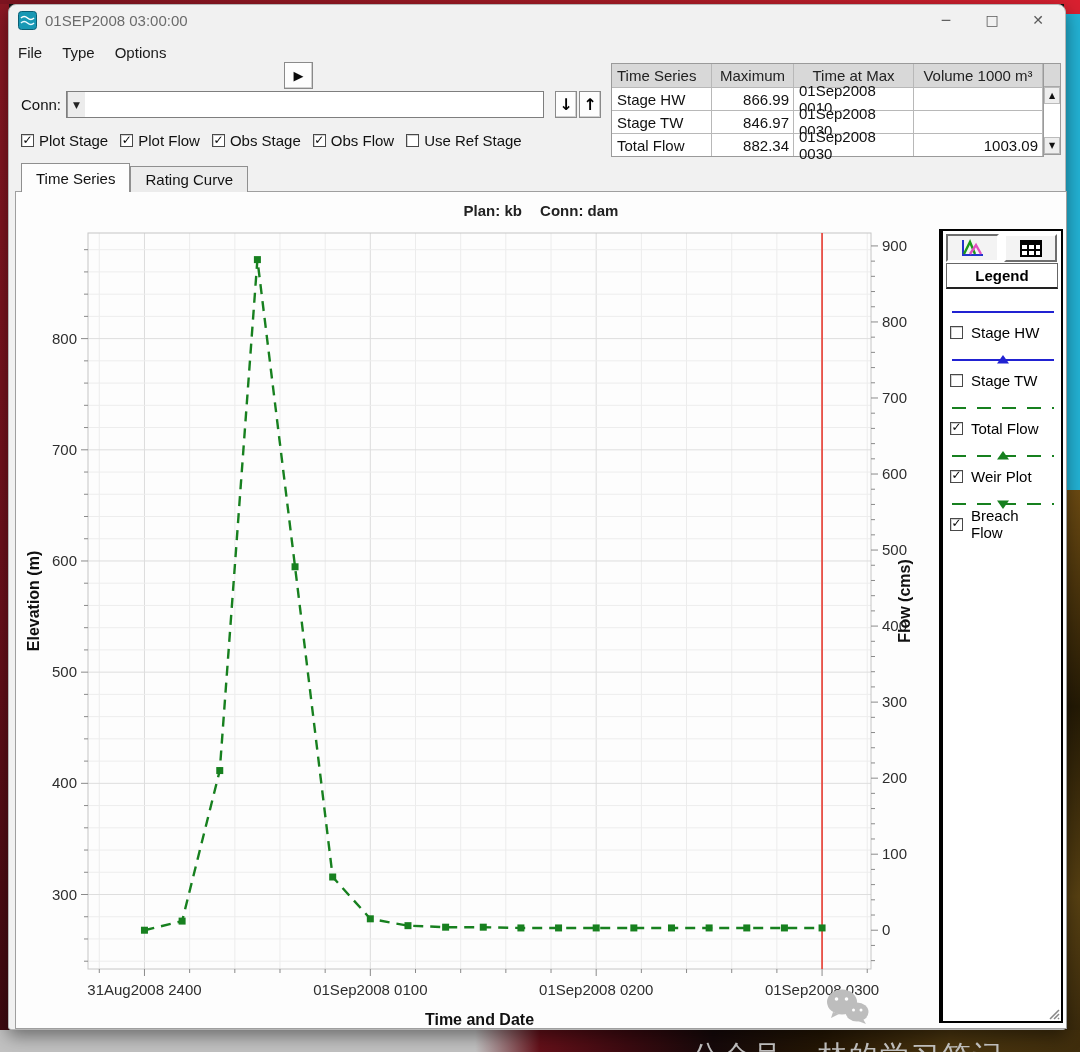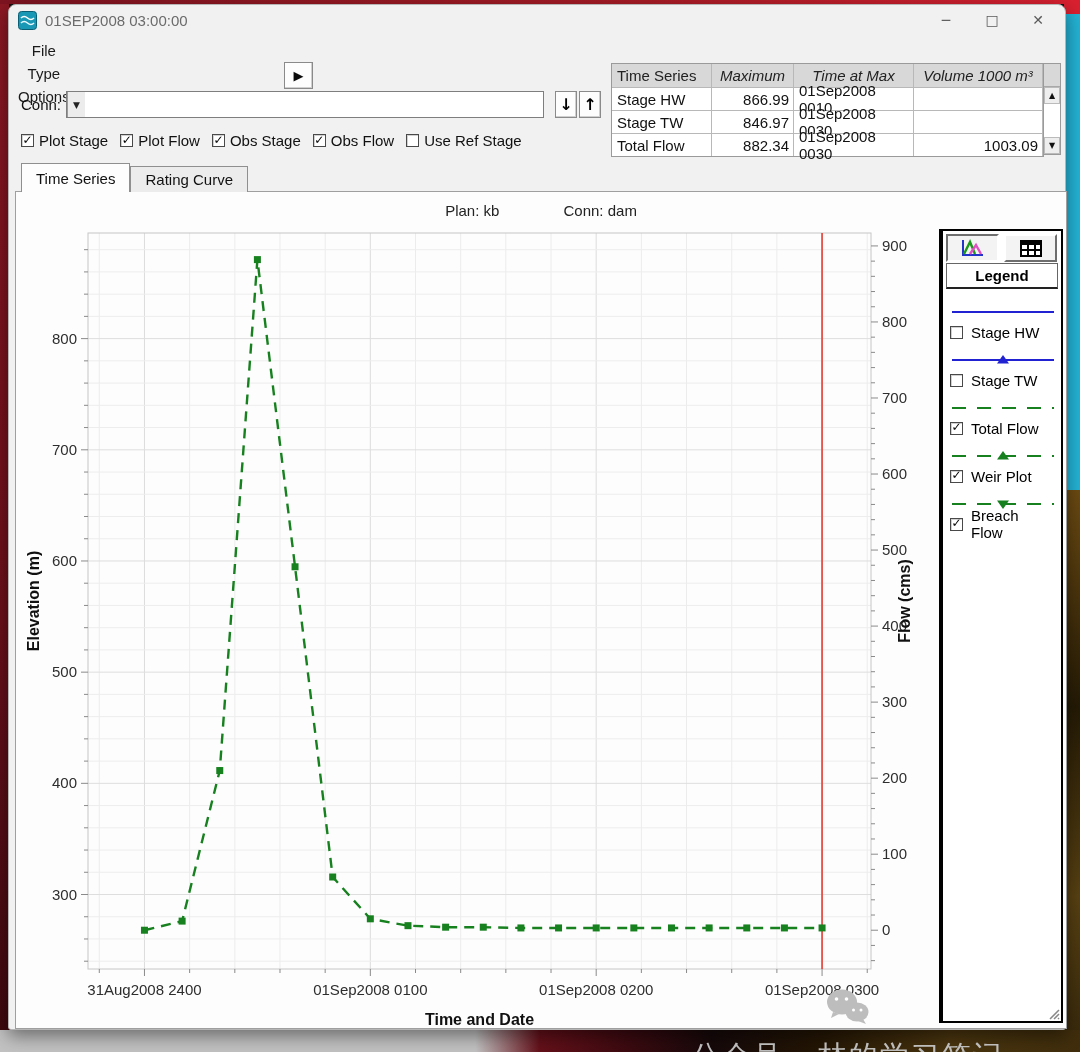--- a/index.html
+++ b/index.html
@@ -21,21 +21,21 @@
   
   .window { position:absolute; left:8px; top:4px; width:1058px; height:1026px;
     background:#f1f1f1; border-radius:8px 8px 3px 3px; border:1px solid #b5b5b5;
     box-shadow:0 6px 18px rgba(0,0,0,.45); }
   .titlebar { position:absolute; left:0; top:0; width:100%; height:30px; display:flex; align-items:center; }
   .app-ico { margin-left:9px; width:19px; height:19px; }
   .title-text { margin-left:8px; font-size:15px; color:#6b6b6b; }
   .wbtns { position:absolute; right:4px; top:0; height:30px; display:flex; }
   .wbtn { width:46px; height:30px; display:flex; align-items:center; justify-content:center;
           color:#5a5a5a; font-size:14px; }
-  .menubar { position:absolute; left:7px; top:34px; height:26px; display:flex; align-items:center;flex-direction:column; }
+  .menubar { position:absolute; left:7px; top:34px; height:26px; display:flex; align-items:center; }
   .menu-item { font-size:15px; color:#1a1a1a; margin-right:16px; padding:3px 2px; }
 
   .btn3d { background:#fdfdfd; border:1px solid #8a8a8a; box-shadow:inset -1px -1px 0 #cfcfcf;
            display:flex; align-items:center; justify-content:center; }
   #play-btn { position:absolute; left:275px; top:57px; width:29px; height:27px; font-size:13px; color:#0a0a0a; }
 
   #conn-label { position:absolute; left:12px; top:91px; font-size:15px; color:#111; }
   #conn-combo { position:absolute; left:57px; top:86px; width:478px; height:27px; background:#fff;
     border:1px solid #7e7e7e; display:flex; align-items:center; }
   #conn-value { flex:1; padding-left:7px; font-size:15px; color:#111; }
@@ -53,41 +53,41 @@
   #opts-row { position:absolute; left:12px; top:127px; display:flex; align-items:center; gap:12px; }
   .opt { display:flex; align-items:center; gap:5px; font-size:15px; color:#111; }
 
   
   #sum-table { position:absolute; left:602px; top:58px; width:433px;
     display:grid; grid-template-columns:99px 81px 119px 128px; gap:1px;
     background:#b8b8b8; border:1px solid #9a9a9a; font-size:15px; }
   #sum-table .hc { background:#d8d8d8; color:#222; height:23px; display:flex; align-items:center; }
   #sum-table .c  { background:#fff; color:#111; height:22px; display:flex; align-items:center; }
   .al { justify-content:flex-start; padding-left:5px; }
-  .ac { justify-content:center;font-style:italic; }
+  .ac { justify-content:center; }
   .ar { justify-content:flex-end; padding-right:4px; }
   #sum-scroll { position:absolute; left:1034px; top:58px; width:18px; height:92px;
     border:1px solid #9a9a9a; background:#f2f2f2; display:flex; flex-direction:column; }
   #sum-scroll .sc-head { height:23px; background:#d8d8d8; border-bottom:1px solid #a8a8a8; }
   #sum-scroll .sbtn { height:17px; background:#eee; display:flex; align-items:center; justify-content:center;
     font-size:8px; color:#111; border:1px solid #bbb; }
   #sum-scroll .track { flex:1; background:#fff; }
 
   
   .tabs { position:absolute; left:12px; top:158px; display:flex; align-items:flex-end; height:29px; z-index:3; }
   .tab { font-size:15px; color:#111; padding:0 14px; display:flex; align-items:center;
          border:1px solid #8f8f8f; border-bottom:none; height:26px; background:#ececec; }
   .tab.active { height:29px; background:#fdfdfd; position:relative; z-index:4; }
 
   
   #pane { position:absolute; left:6px; top:186px; width:1052px; height:838px;
     background:#fdfdfd; border:1px solid #9f9f9f; z-index:1; }
   #plot-subtitle { position:absolute; left:6px; top:197px; width:1052px; text-align:center;
     font-size:15px; color:#222; z-index:2; }
-  #plot-subtitle .part { margin:0 30px; }
+  #plot-subtitle .part { margin:0 7px;font-weight:bold; }
   #plot-svg { position:absolute; left:8px; top:188px; z-index:2; }
 
   
   #legend { position:absolute; left:930px; top:224px; width:124px; height:794px; background:#fff;
     border:2px solid #000; border-left-width:4px; z-index:5; }
   #legend-btns { display:flex; gap:5px; margin:3px 3px 0 3px; }
   .lbtn { width:53px; height:28px; display:flex; align-items:center; justify-content:center; background:#f3f3f3; }
   .lbtn.sunken { border:2px solid; border-color:#6e6e6e #fff #fff #6e6e6e; }
   .lbtn.raised { border:2px solid; border-color:#fff #6e6e6e #6e6e6e #fff; }
   #legend-title { margin:1px 3px 0 3px; height:26px; display:flex; align-items:center; justify-content:center;

